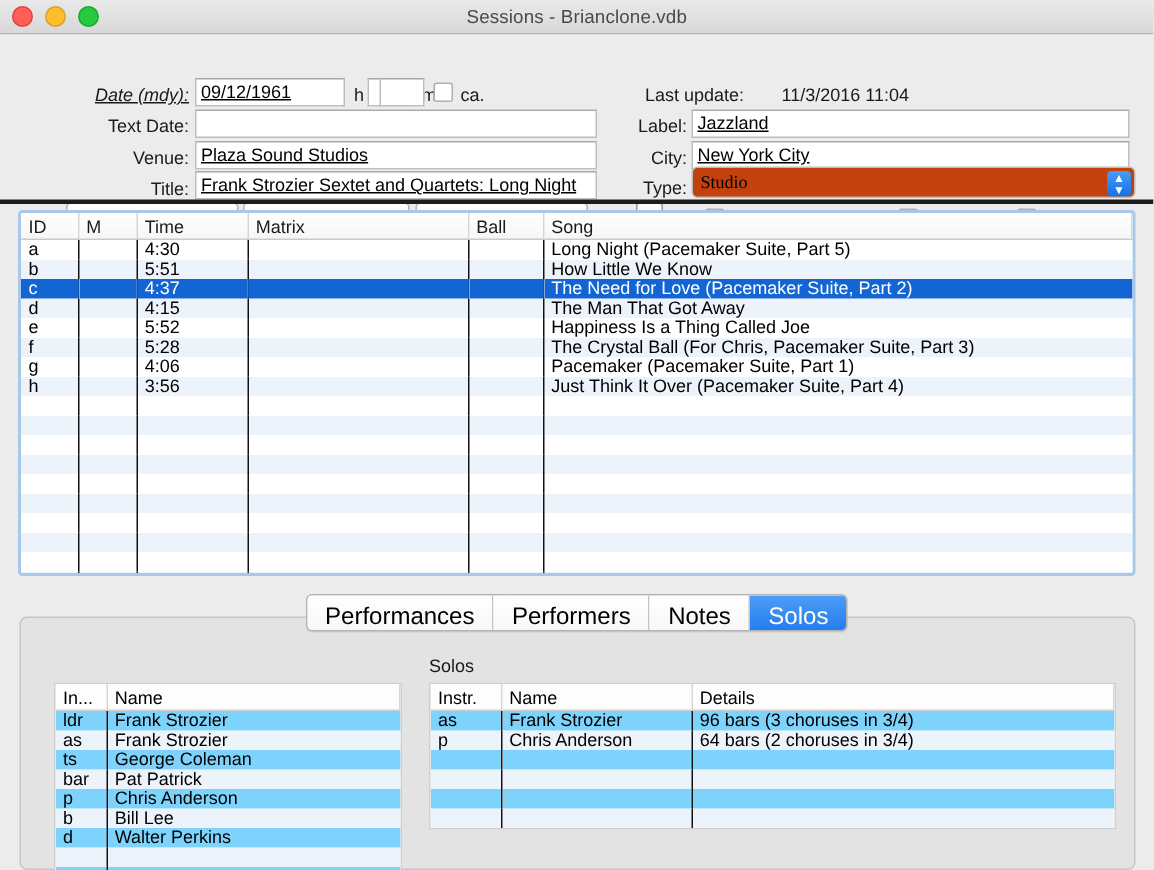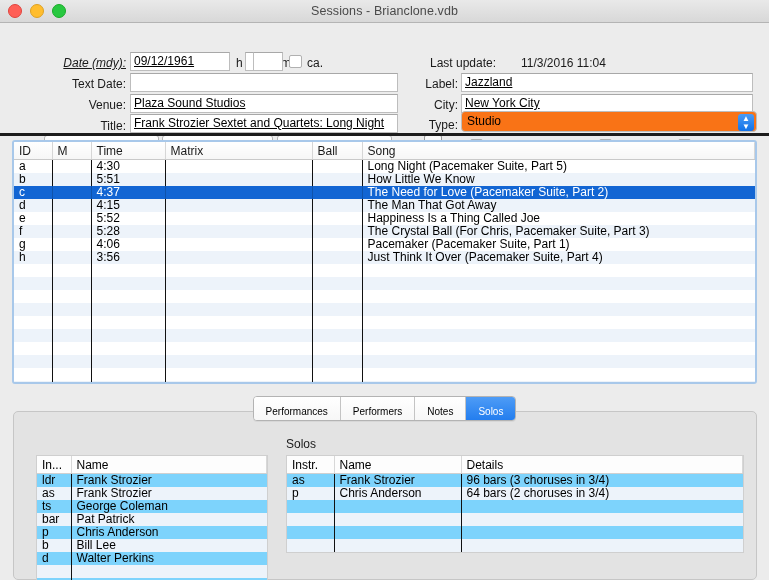--- a/index.html
+++ b/index.html
@@ -97,30 +97,31 @@
     position: absolute;
     width: 13px;
     height: 13px;
     box-sizing: border-box;
     background: #fff;
     border: 1px solid #b0b0b0;
     border-radius: 2px;
   }
   .popup {
     position: absolute;
-    background: #f97316;
+    background: #c2410c;
     border: 1px solid #bdbdbd;
     border-radius: 4px;
     box-sizing: border-box;
     height: 21px;
     font-size: 12px;
     line-height: 19px;
     padding-left: 5px;
     overflow: hidden;
     white-space: nowrap;
+    font-family: Liberation Serif, serif;
   }
   .popup .stepper {
     position: absolute;
     right: 2px;
     top: 2px;
     width: 16px;
     height: 17px;
     border-radius: 3px;
     background: linear-gradient(to bottom, #4a9bf5 0%, #1272e8 100%);
     color: #fff;
@@ -250,21 +251,21 @@
     border: 1px solid #b3b3b3;
     border-radius: 4px;
     overflow: hidden;
     background: #fff;
     box-shadow: 0 1px 0 rgba(0,0,0,0.05);
   }
   .tab {
     padding: 4px 12px;
     height: 23px;
     line-height: 22px;
-    font-size: 10px;
+    font-size: 16px;
     background: linear-gradient(to bottom, #ffffff 0%, #f4f4f4 100%);
     border-right: 1px solid #c4c4c4;
     color: #000;
     white-space: nowrap;
   }
   .tab:last-child { border-right: none; }
   .tab.active {
     background: linear-gradient(to bottom, #4e9cf6 0%, #1473ec 100%);
     color: #fff;
   }

